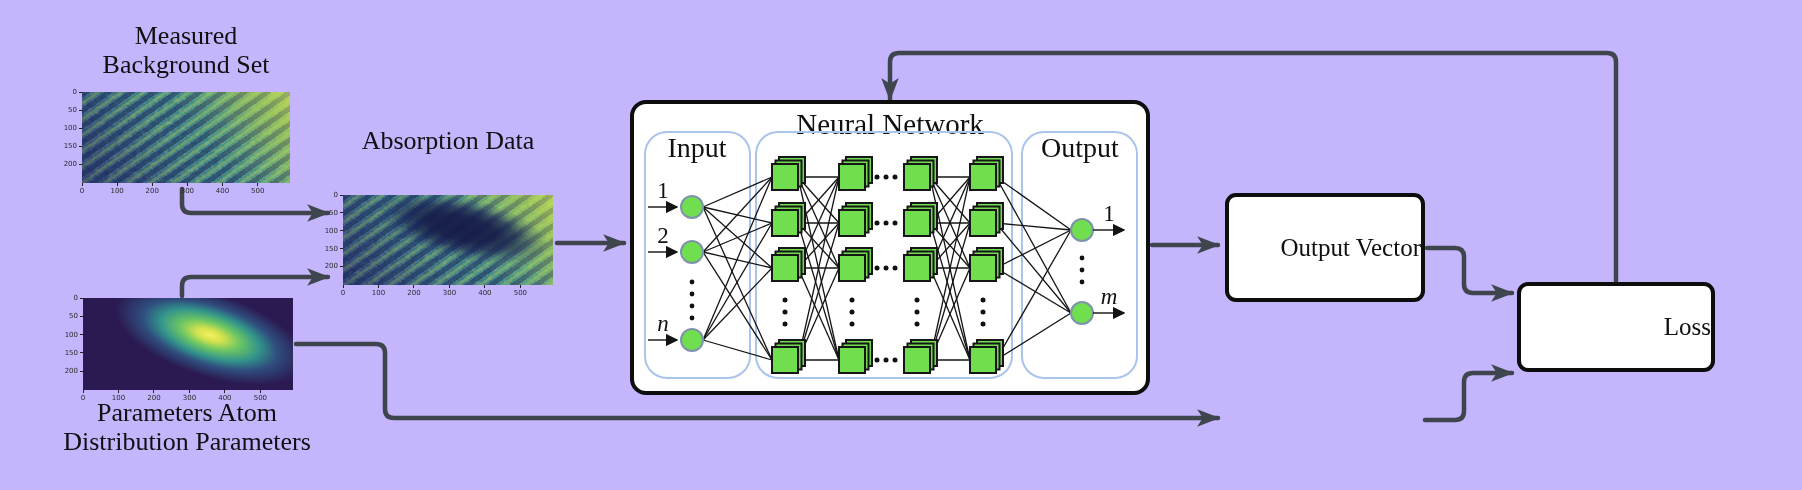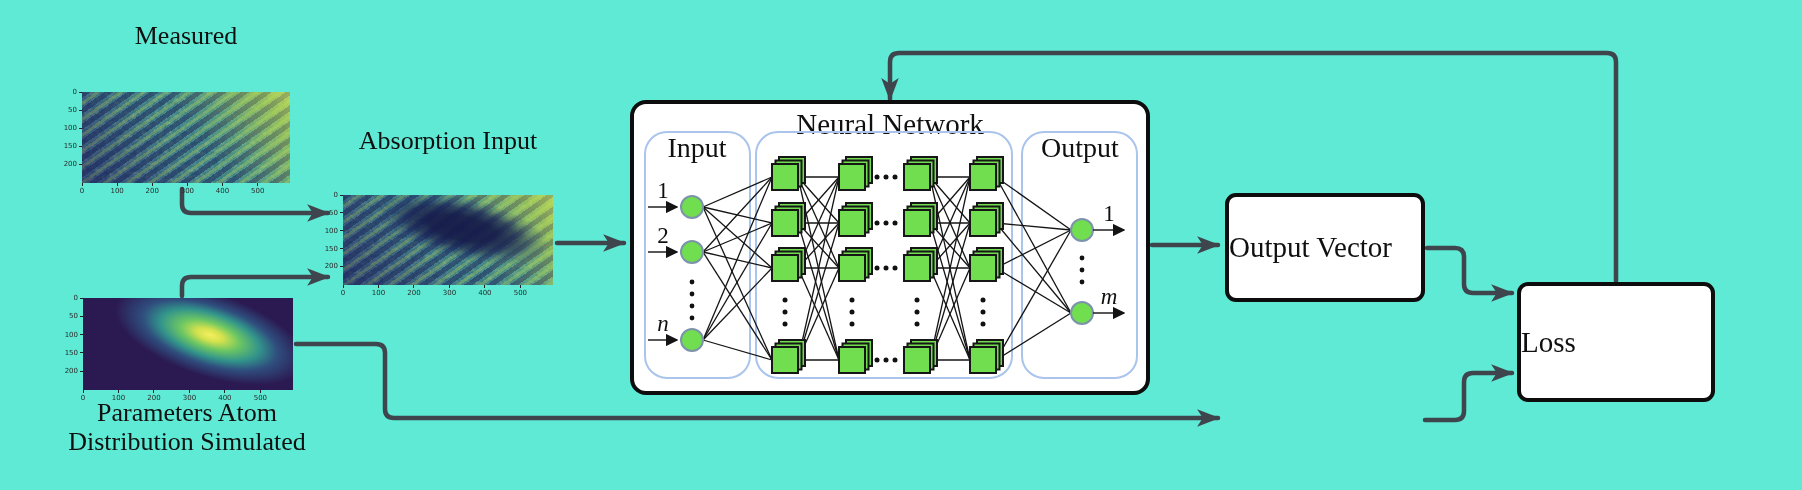--- a/index.html
+++ b/index.html
@@ -1,16 +1,16 @@
 <!DOCTYPE html>
 <html><head>
 <meta charset="utf-8">
 <style>
   html,body{margin:0;padding:0;background:#ffffff;}
-  .canvas{position:relative;width:1802px;height:490px;background:#5eead4;
+  .canvas{position:relative;width:1802px;height:490px;background:#c4b5fd;
           font-family:"Liberation Serif",serif;overflow:hidden;}
 
   
   .fig-title{position:absolute;text-align:center;font-size:26px;line-height:29px;
              color:#101010;z-index:2;}
   .fig-title span{display:block;}
 
   
   .axes{position:absolute;z-index:2;}
   .axes-img{position:absolute;inset:0;overflow:hidden;}
@@ -40,21 +40,21 @@
       background:radial-gradient(closest-side,#f5ef5e 0%,#d3e24d 13%,#6cc663 30%,
       #32948b 50%,#2f4e7e 68%,rgba(43,26,82,0) 96%);}
 
   
   .nn-box{position:absolute;left:630px;top:100px;width:512px;height:287px;background:#fff;
           border:4px solid #0d0d0d;border-radius:16px;z-index:2;}
   .nn-box svg{position:absolute;left:0;top:0;}
 
   
   .obox{position:absolute;background:#fff;border:4px solid #0d0d0d;border-radius:11px;
-        display:flex;align-items:center;justify-content:flex-start;font-size:29px;color:#101010;
+        display:flex;align-items:center;justify-content:flex-end;font-size:25px;color:#101010;
         z-index:3;box-sizing:border-box;}
 
   #flow-arrows{position:absolute;left:0;top:0;z-index:1;}
 </style>
 </head>
 <body>
 
 <div class="canvas">
 
   <svg id="flow-arrows" width="1802" height="490">
@@ -68,20 +68,21 @@
       <path d="M557,243 L624,243" fill="none" stroke="#3f454d" stroke-width="4.5" stroke-linecap="round" stroke-linejoin="round" marker-end="url(#dart)"></path>
       <path d="M1152,245 L1218,245" fill="none" stroke="#3f454d" stroke-width="4.5" stroke-linecap="round" stroke-linejoin="round" marker-end="url(#dart)"></path>
       <path d="M296,344 L376,344 Q385,344 385,353 L385,409 Q385,418 394,418 L1218,418" fill="none" stroke="#3f454d" stroke-width="4.5" stroke-linecap="round" stroke-linejoin="round" marker-end="url(#dart)"></path>
       <path d="M1427,248 L1455,248 Q1464,248 1464,257 L1464,284 Q1464,293 1473,293 L1512,293" fill="none" stroke="#3f454d" stroke-width="4.5" stroke-linecap="round" stroke-linejoin="round" marker-end="url(#dart)"></path>
       <path d="M1425,420 L1455,420 Q1464,420 1464,411 L1464,382 Q1464,373 1473,373 L1512,373" fill="none" stroke="#3f454d" stroke-width="4.5" stroke-linecap="round" stroke-linejoin="round" marker-end="url(#dart)"></path>
       <path d="M1616,281 L1616,62 Q1616,53 1607,53 L899,53 Q890,53 890,62 L890,99" fill="none" stroke="#3f454d" stroke-width="4.5" stroke-linecap="round" stroke-linejoin="round" marker-end="url(#dart)"></path>
     </svg>
 
   <div class="fig-title" style="left:56px;top:21px;width:260px;">
     <span>Measured</span>
+    <span>Background Set</span>
   </div>
   <div class="axes" id="axes-background" style="left:82px;top:92px;width:208px;height:91px;">
     <div class="axes-img">
       <div class="layer fringe-base"></div>
       <svg class="noise-svg" preserveAspectRatio="none">
         <filter id="grain1" x="0" y="0" width="100%" height="100%">
           <feTurbulence type="fractalNoise" baseFrequency="0.22 0.30" numOctaves="3" seed="7"></feTurbulence>
           <feColorMatrix type="saturate" values="0"></feColorMatrix>
           <feComponentTransfer>
             <feFuncR type="table" tableValues="0.10 0.16 0.22 0.55 0.78"></feFuncR>
@@ -113,21 +114,21 @@
       <div class="tick-label" style="left: -5px; top: 14.0556px; transform: translateX(-100%);">50</div>
       <div class="tick-mark" style="left: -3px; top: 35.6111px; width: 3px; height: 1px;"></div>
       <div class="tick-label" style="left: -5px; top: 32.1111px; transform: translateX(-100%);">100</div>
       <div class="tick-mark" style="left: -3px; top: 53.6667px; width: 3px; height: 1px;"></div>
       <div class="tick-label" style="left: -5px; top: 50.1667px; transform: translateX(-100%);">150</div>
       <div class="tick-mark" style="left: -3px; top: 71.7222px; width: 3px; height: 1px;"></div>
       <div class="tick-label" style="left: -5px; top: 68.2222px; transform: translateX(-100%);">200</div>
     </div>
 
   <div class="fig-title" style="left:318px;top:126px;width:260px;">
-    <span>Absorption Input</span>
+    <span>Absorption Data</span>
   </div>
   <div class="axes" id="axes-absorption" style="left:343px;top:195px;width:210px;height:90px;">
     <div class="axes-img">
       <div class="layer fringe-base"></div>
       <svg class="noise-svg" preserveAspectRatio="none">
         <filter id="grain2" x="0" y="0" width="100%" height="100%">
           <feTurbulence type="fractalNoise" baseFrequency="0.22 0.30" numOctaves="3" seed="11"></feTurbulence>
           <feColorMatrix type="saturate" values="0"></feColorMatrix>
           <feComponentTransfer>
             <feFuncR type="table" tableValues="0.10 0.16 0.22 0.55 0.78"></feFuncR>
@@ -188,21 +189,21 @@
       <div class="tick-label" style="left: -5px; top: 14.254px; transform: translateX(-100%);">50</div>
       <div class="tick-mark" style="left: -3px; top: 36.0079px; width: 3px; height: 1px;"></div>
       <div class="tick-label" style="left: -5px; top: 32.5079px; transform: translateX(-100%);">100</div>
       <div class="tick-mark" style="left: -3px; top: 54.2619px; width: 3px; height: 1px;"></div>
       <div class="tick-label" style="left: -5px; top: 50.7619px; transform: translateX(-100%);">150</div>
       <div class="tick-mark" style="left: -3px; top: 72.5159px; width: 3px; height: 1px;"></div>
       <div class="tick-label" style="left: -5px; top: 69.0159px; transform: translateX(-100%);">200</div>
     </div>
   <div class="fig-title" style="left:27px;top:398px;width:320px;">
     <span>Parameters Atom</span>
-    <span>Distribution Simulated</span>
+    <span>Distribution Parameters</span>
   </div>
 
   <div class="nn-box">
     <svg id="nn-svg" width="512" height="287" viewBox="0 0 512 287">
         <defs>
           <marker id="small-head" viewBox="0 0 10 10" refX="9" refY="5" markerWidth="9" markerHeight="9" orient="auto">
             <path d="M0,0 L10,5 L0,10 Z" fill="#141414"></path>
           </marker>
         </defs>
         <text x="256" y="30" text-anchor="middle" font-size="29" fill="#101010" font-family="&quot;Liberation Serif&quot;,serif">Neural Network</text>
@@ -364,17 +365,17 @@
         <line x1="459" y1="126" x2="490" y2="126" stroke="#111" stroke-width="1.4" marker-end="url(#small-head)"></line>
         <text x="475" y="117" text-anchor="middle" font-size="23" fill="#101010">1</text>
         <line x1="459" y1="209" x2="490" y2="209" stroke="#111" stroke-width="1.4" marker-end="url(#small-head)"></line>
         <text x="475" y="200" text-anchor="middle" font-size="23" fill="#101010" font-style="italic">m</text>
       </svg>
   </div>
 
   <div class="obox" style="left:1225px;top:193px;width:200px;height:109px;">
     <span>Output Vector</span>
   </div>
-  <div class="obox" style="left:1517px;top:282px;width:198px;height:120px;">
+  <div class="obox" style="left:1517px;top:282px;width:198px;height:90px;">
     <span>Loss</span>
   </div>
 
 </div>
 
 </body></html>

